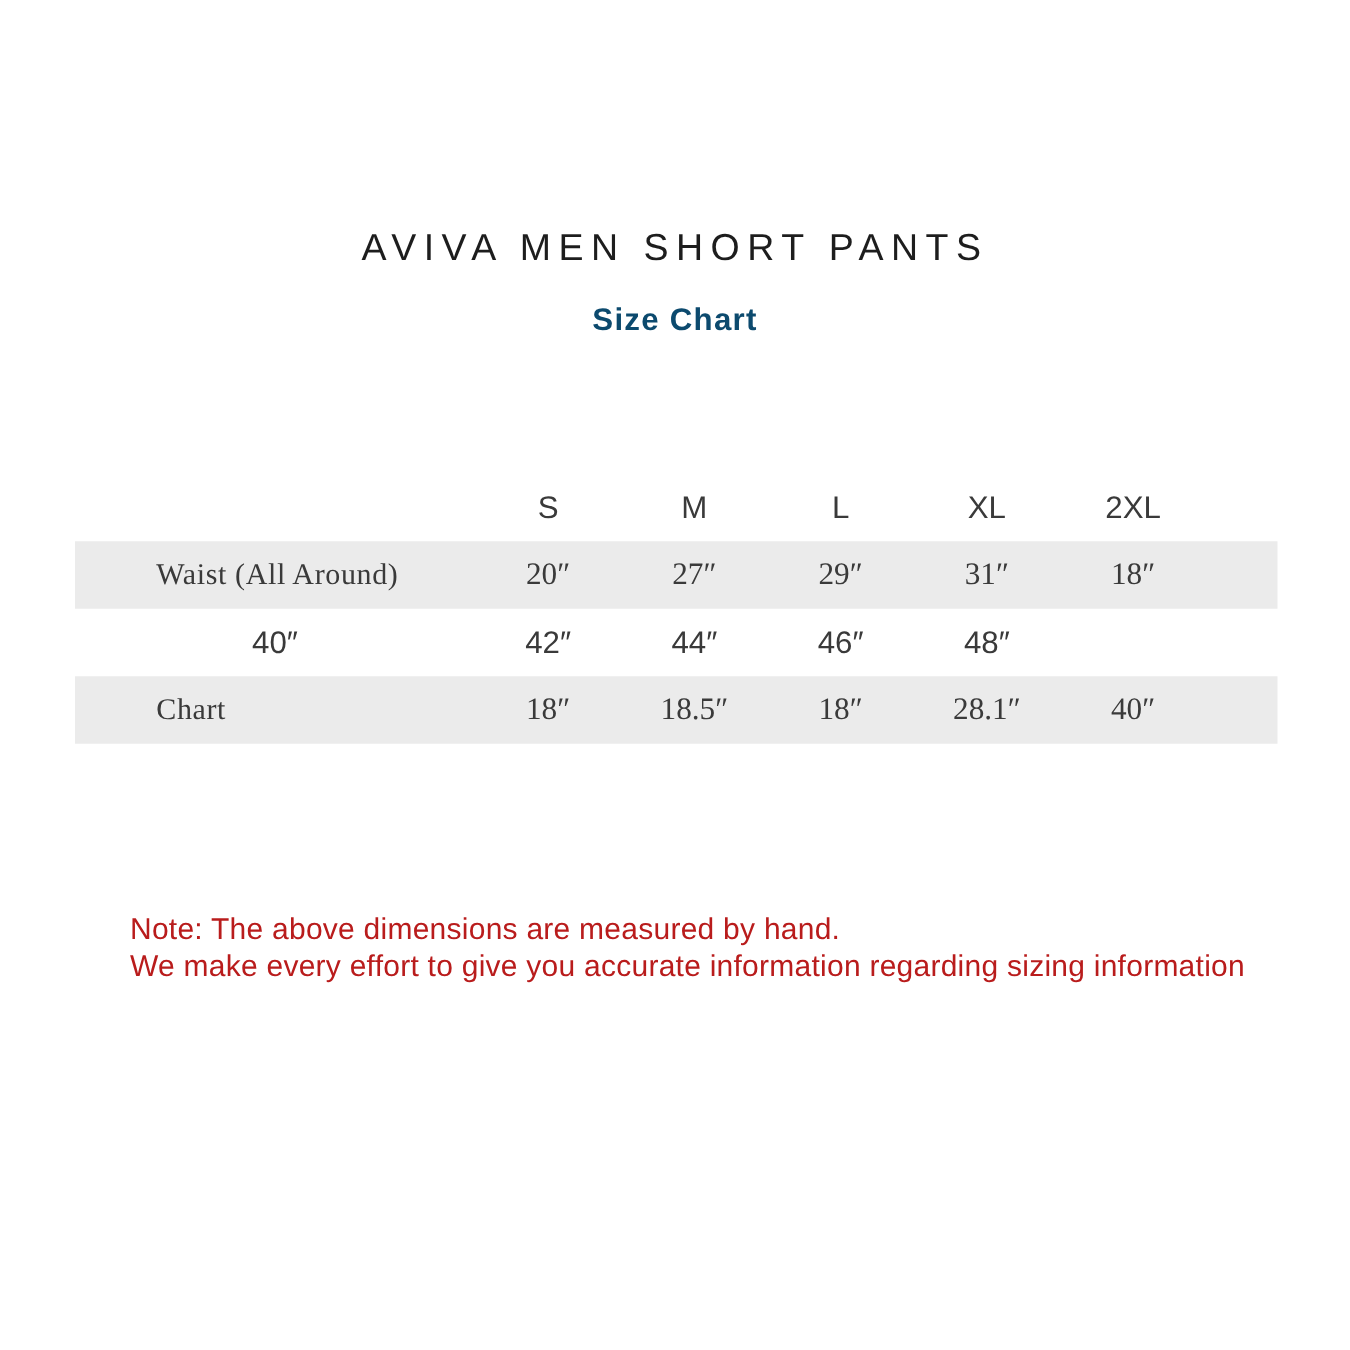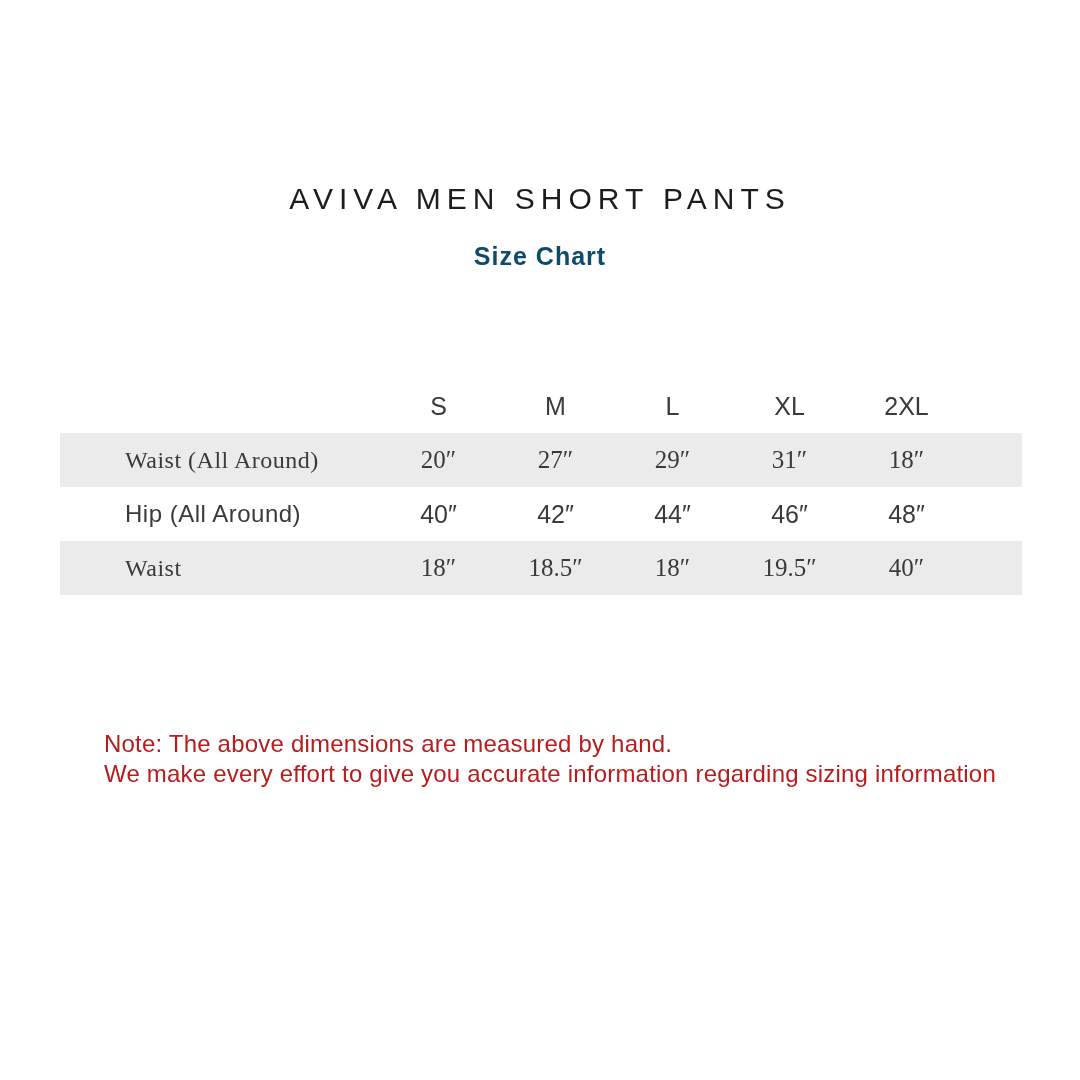--- a/index.html
+++ b/index.html
@@ -99,35 +99,34 @@
       <div class="cell-label">Waist (All Around)</div>
       <div class="cell-size">20″</div>
       <div class="cell-size">27″</div>
       <div class="cell-size">29″</div>
       <div class="cell-size">31″</div>
       <div class="cell-size">18″</div>
       <div></div>
     </div>
 
     <div class="t-row">
-      <div class="cell-label">Hip (All Around)</div>
       <div class="cell-size">40″</div>
       <div class="cell-size">42″</div>
       <div class="cell-size">44″</div>
       <div class="cell-size">46″</div>
       <div class="cell-size">48″</div>
       <div></div>
     </div>
 
     <div class="t-row stripe">
-      <div class="cell-label">Waist</div>
+      <div class="cell-label">Chart</div>
       <div class="cell-size">18″</div>
       <div class="cell-size">18.5″</div>
       <div class="cell-size">18″</div>
-      <div class="cell-size">19.5″</div>
+      <div class="cell-size">28.1″</div>
       <div class="cell-size">40″</div>
       <div></div>
     </div>
 
   </div>
 
   <div class="notes">
     <div class="note-line">Note: The above dimensions are measured by hand.</div>
     <div class="disclaimer-body">We make every effort to give you accurate information regarding sizing information and dimensions for our products in our size guides. Please note that there will be +/- 5% error therefore sizes may slightly vary according to different method of measurement.</div>
   </div>

